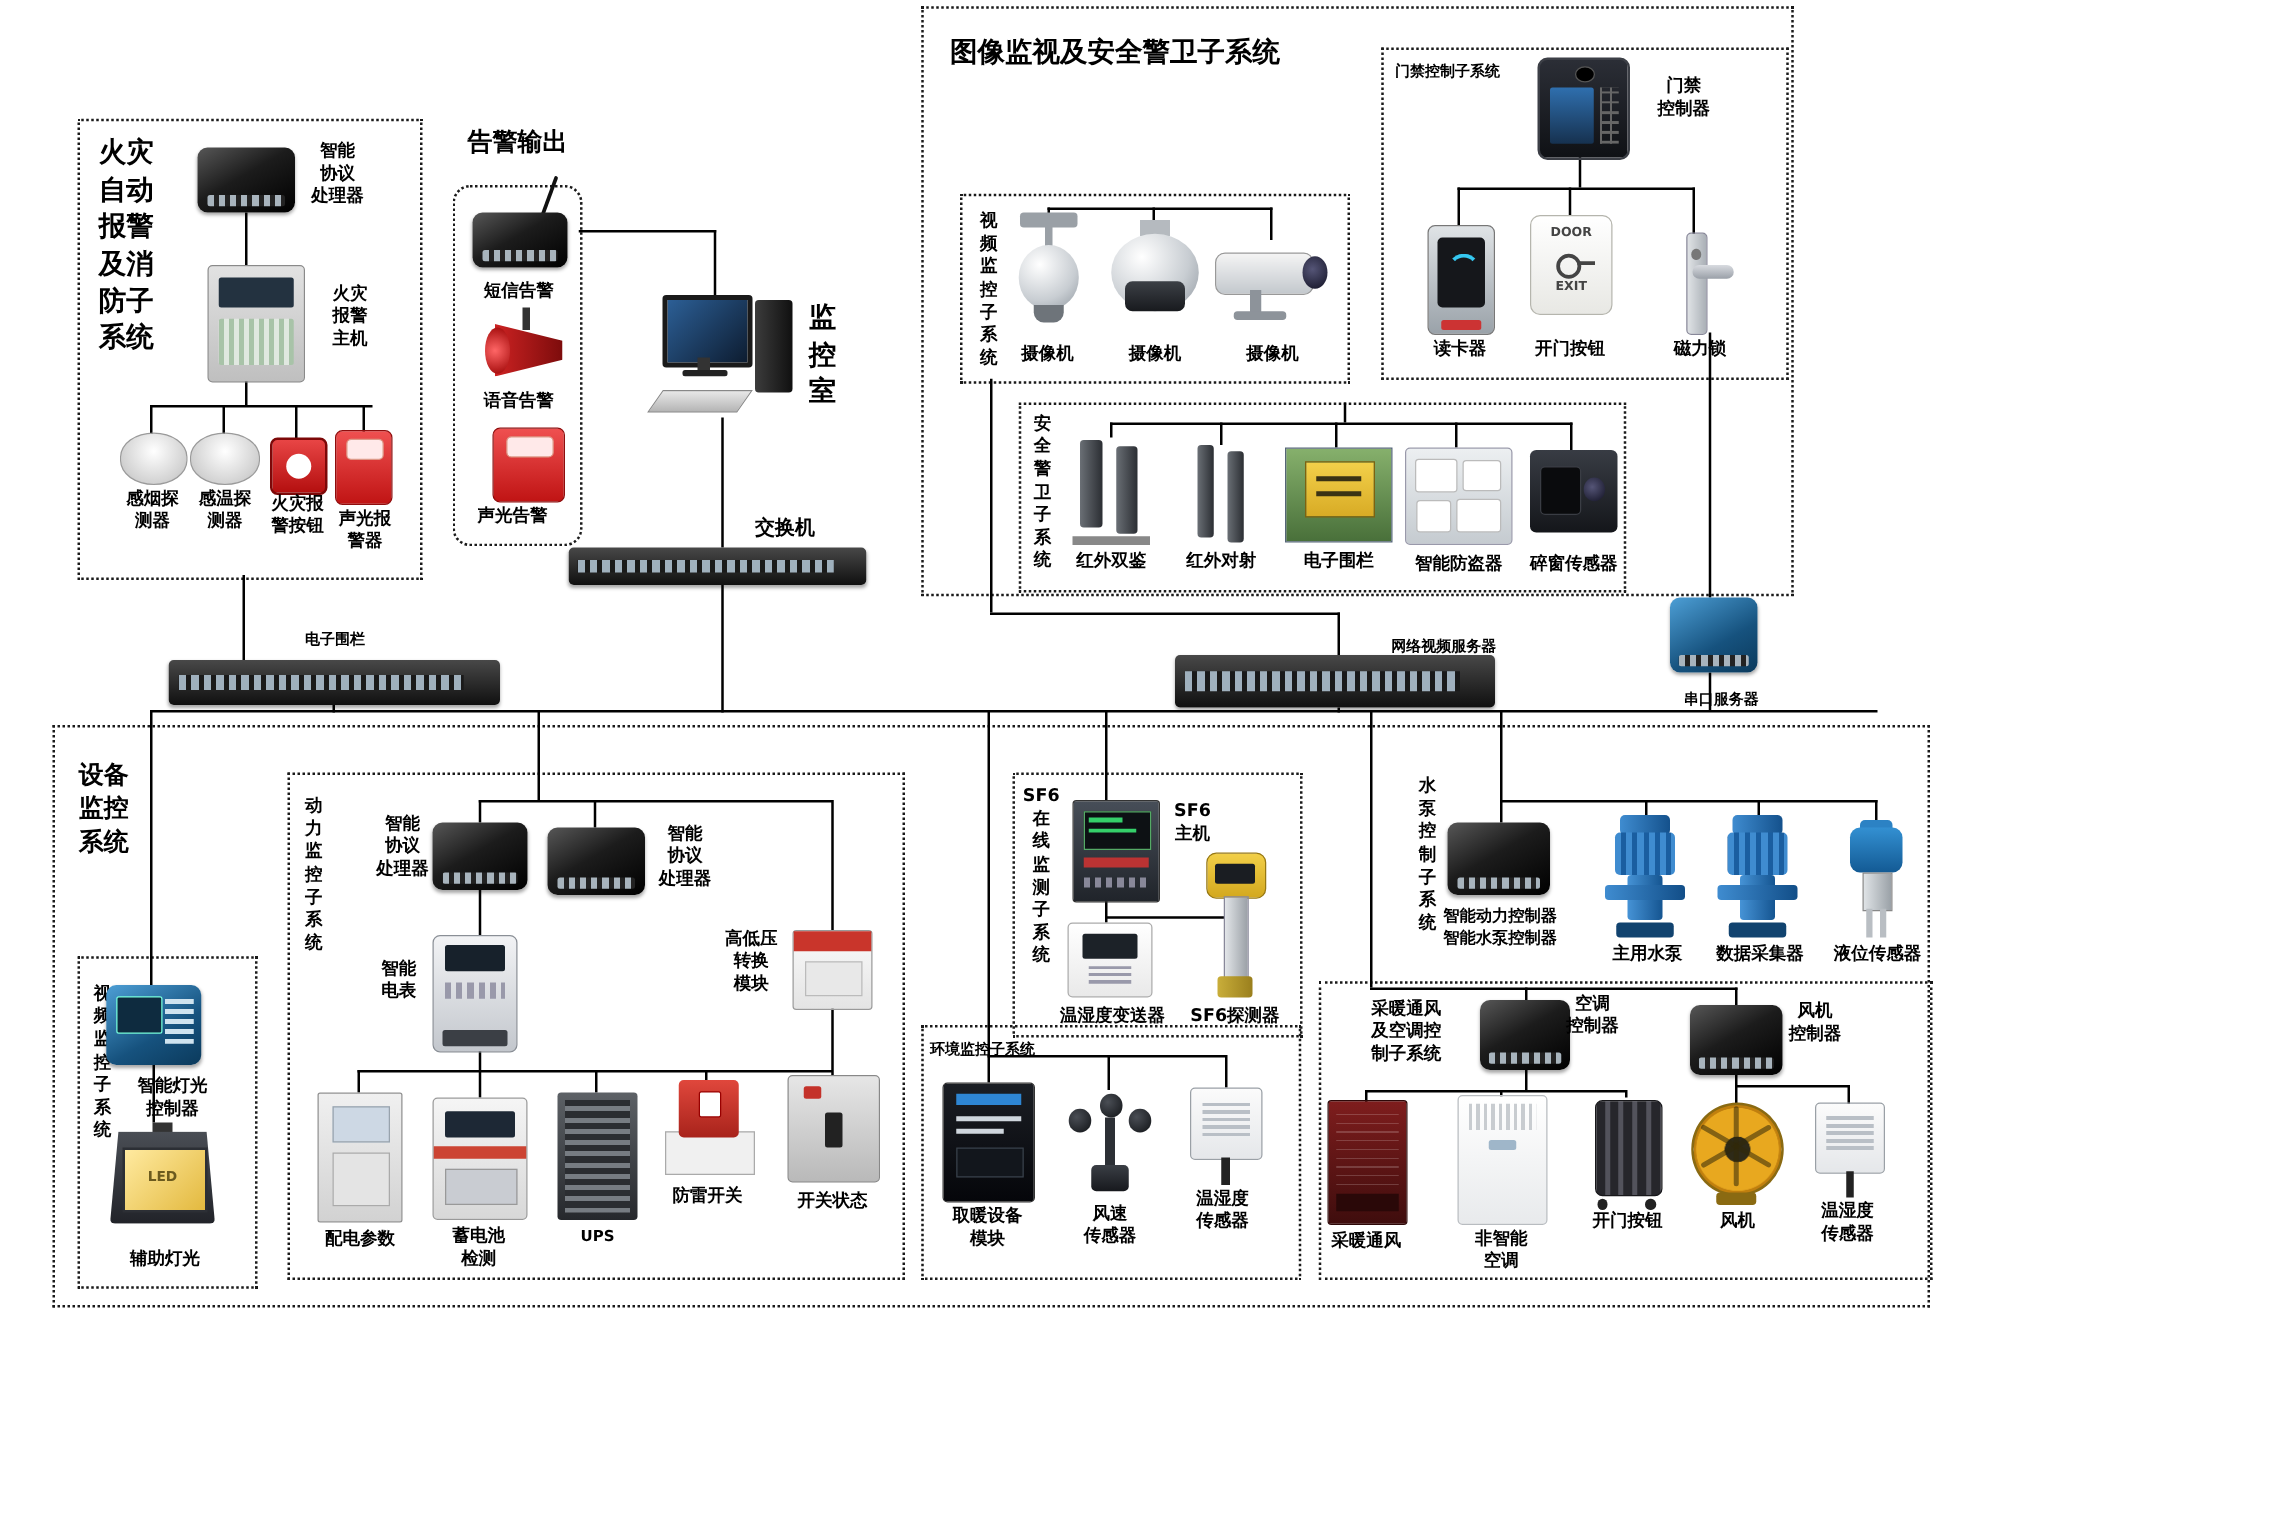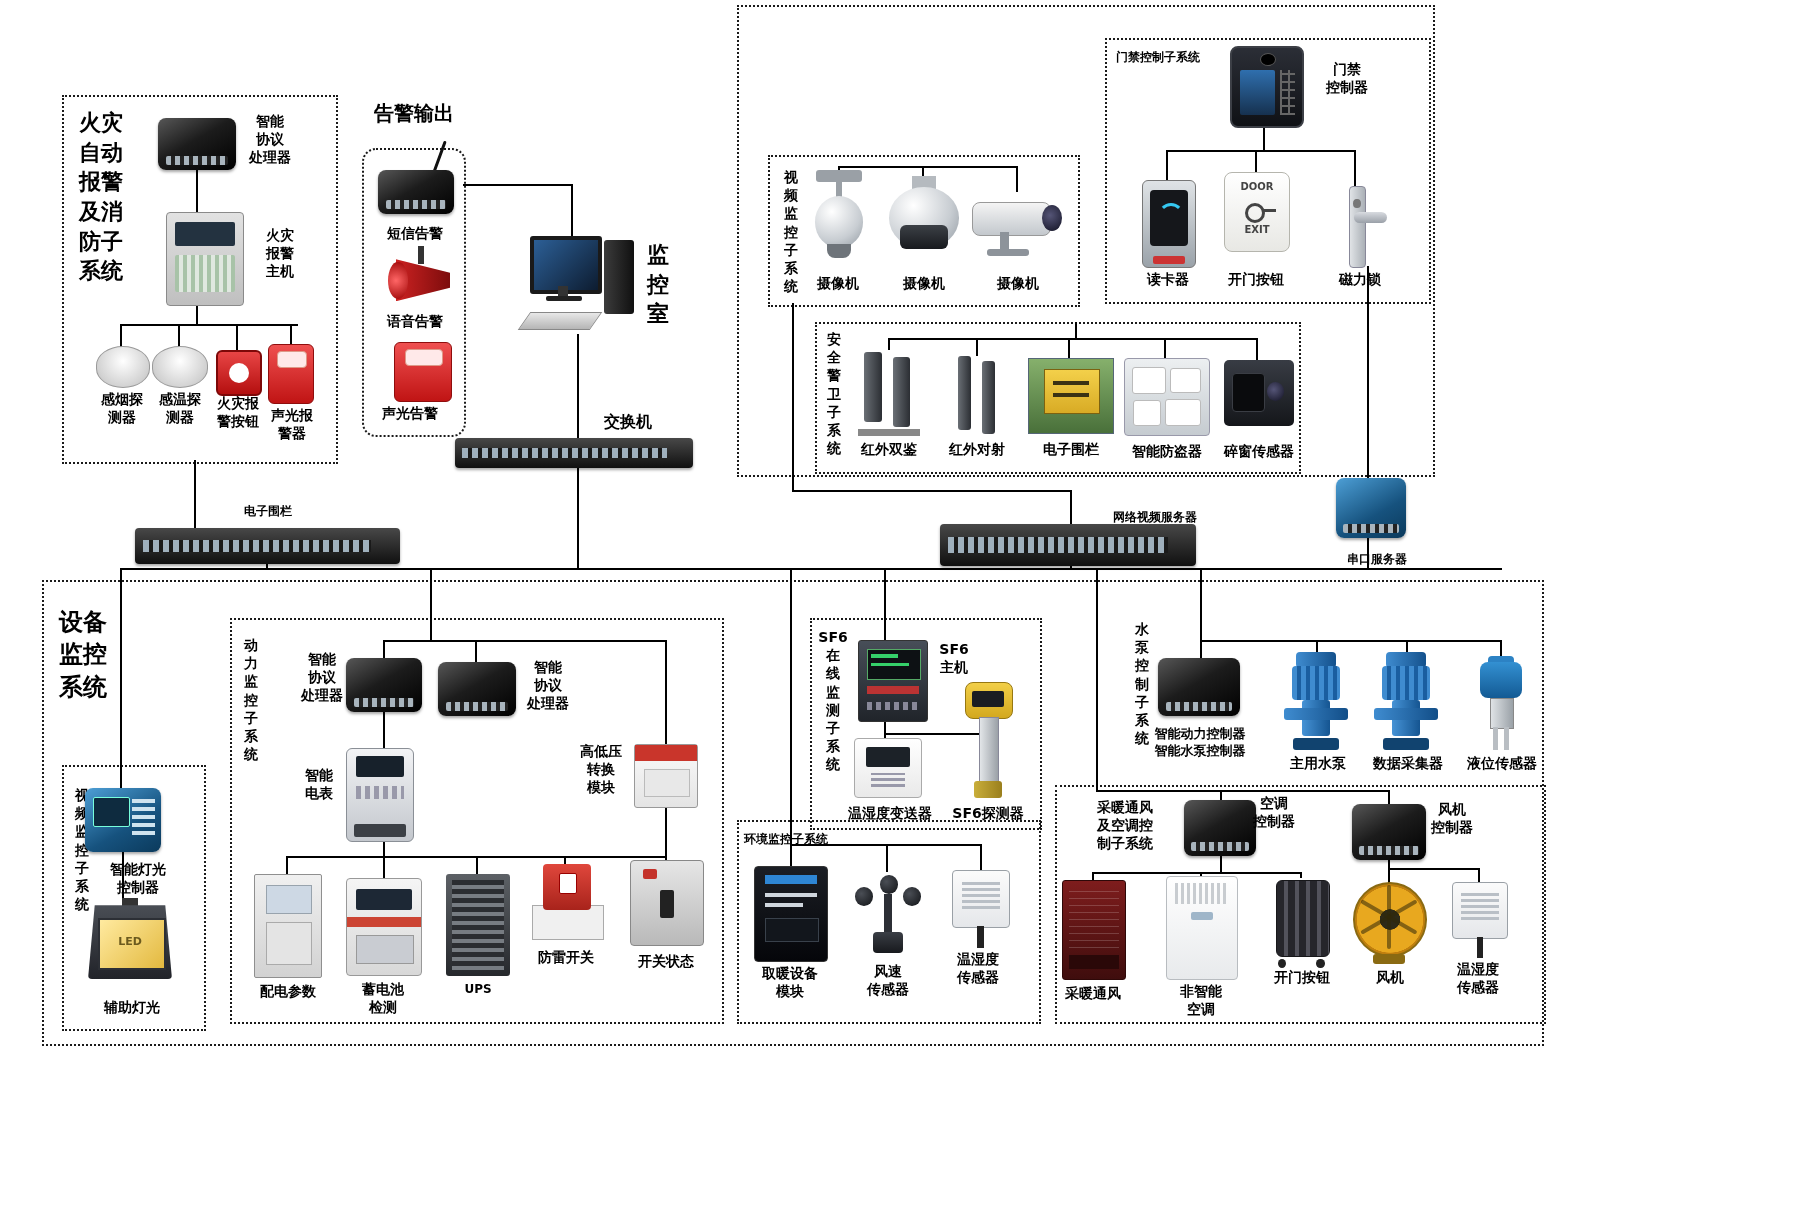--- a/index.html
+++ b/index.html
@@ -3,21 +3,21 @@
 <meta charset="utf-8">
 <style>
   html,body{margin:0;padding:0;background:#fff}
   .stage{position:relative;width:1820px;height:1221px;background:#fff;overflow:hidden;
          font-family:"DejaVu Sans","Liberation Sans",sans-serif;color:#000}
   .abs{position:absolute}
   .db{position:absolute;border:2px dotted #1a1a1a;background:transparent}
   .rd{border-radius:14px}
   .w{position:absolute;background:#000}
   .lb{position:absolute;font-weight:bold;font-size:14px;line-height:1.3;text-align:center;white-space:pre-line}
-  .f13{font-size:13px}.f15{font-size:12px}.f16{font-size:16px}.f20{font-size:20px}.f22{font-size:22px;line-height:1.35}.f24{font-size:24px;line-height:1.35}
+  .f13{font-size:13px}.f15{font-size:12px}.f16{font-size:16px}.f20{font-size:20px}.f22{font-size:22px;line-height:1.35}.f24{font-size:20px;line-height:1.35}
   .dev{position:absolute}
   .nd{background:linear-gradient(150deg,#575757,#1c1c1c 45%,#000);border-radius:8px;box-shadow:0 2px 3px rgba(0,0,0,.35)}
   .nd .ports{position:absolute;left:10%;bottom:5px;width:80%;height:9px;background:repeating-linear-gradient(90deg,#a8b4bd 0 5px,#222 5px 9px);border-radius:2px}
   .nd.blue{background:linear-gradient(150deg,#4d9fd6,#16527e 60%,#0b3a5c)}
   .ant{position:absolute;width:3px;height:34px;background:#111;border-radius:2px;transform:rotate(20deg)}
   .panel{background:linear-gradient(#e2e2e2,#bfbfbf);border:1px solid #8a8a8a;border-radius:4px}
   .scr{background:#233240;border-radius:2px}
   .grid{background:repeating-linear-gradient(90deg,#a8c3a8 0 4px,#e0e8e0 4px 8px);border-radius:2px}
   .det{background:radial-gradient(circle at 50% 35%,#fff,#d2d2d2 70%,#b5b5b5);border:1px solid #9a9a9a;border-radius:50%/46%}
   .btnred{background:linear-gradient(#e84545,#b40f0f);border:2px solid #7d0808;border-radius:6px}
@@ -238,20 +238,21 @@
     <div class="abs kb" style="left:6px;top:76px;width:70px;height:16px"></div>
   </div>
   <div class="lb f22" style="left:644px;top:240px;width:28px">监
 控
 室</div>
   <div class="dev switchbar" style="left:455px;top:438px;width:238px;height:30px">
       <div class="ports"></div>
     </div>
   <div class="lb f16" style="left:596px;top:412px;width:64px">交换机</div>
 
+  <div class="lb f22" style="left:760px;top:28px;width:310px;text-align:left">图像监视及安全警卫子系统</div>
   <div class="lb" style="left:778px;top:168px;width:26px">视
 频
 监
 控
 子
 系
 统</div>
   <div class="dev" style="left:810px;top:170px;width:58px;height:100px">
     <div class="abs" style="left:10%;top:0;width:80%;height:12%;background:#9aa0a6;border-radius:3px"></div>
     <div class="abs" style="left:44%;top:10%;width:12%;height:18%;background:#9aa0a6"></div>

